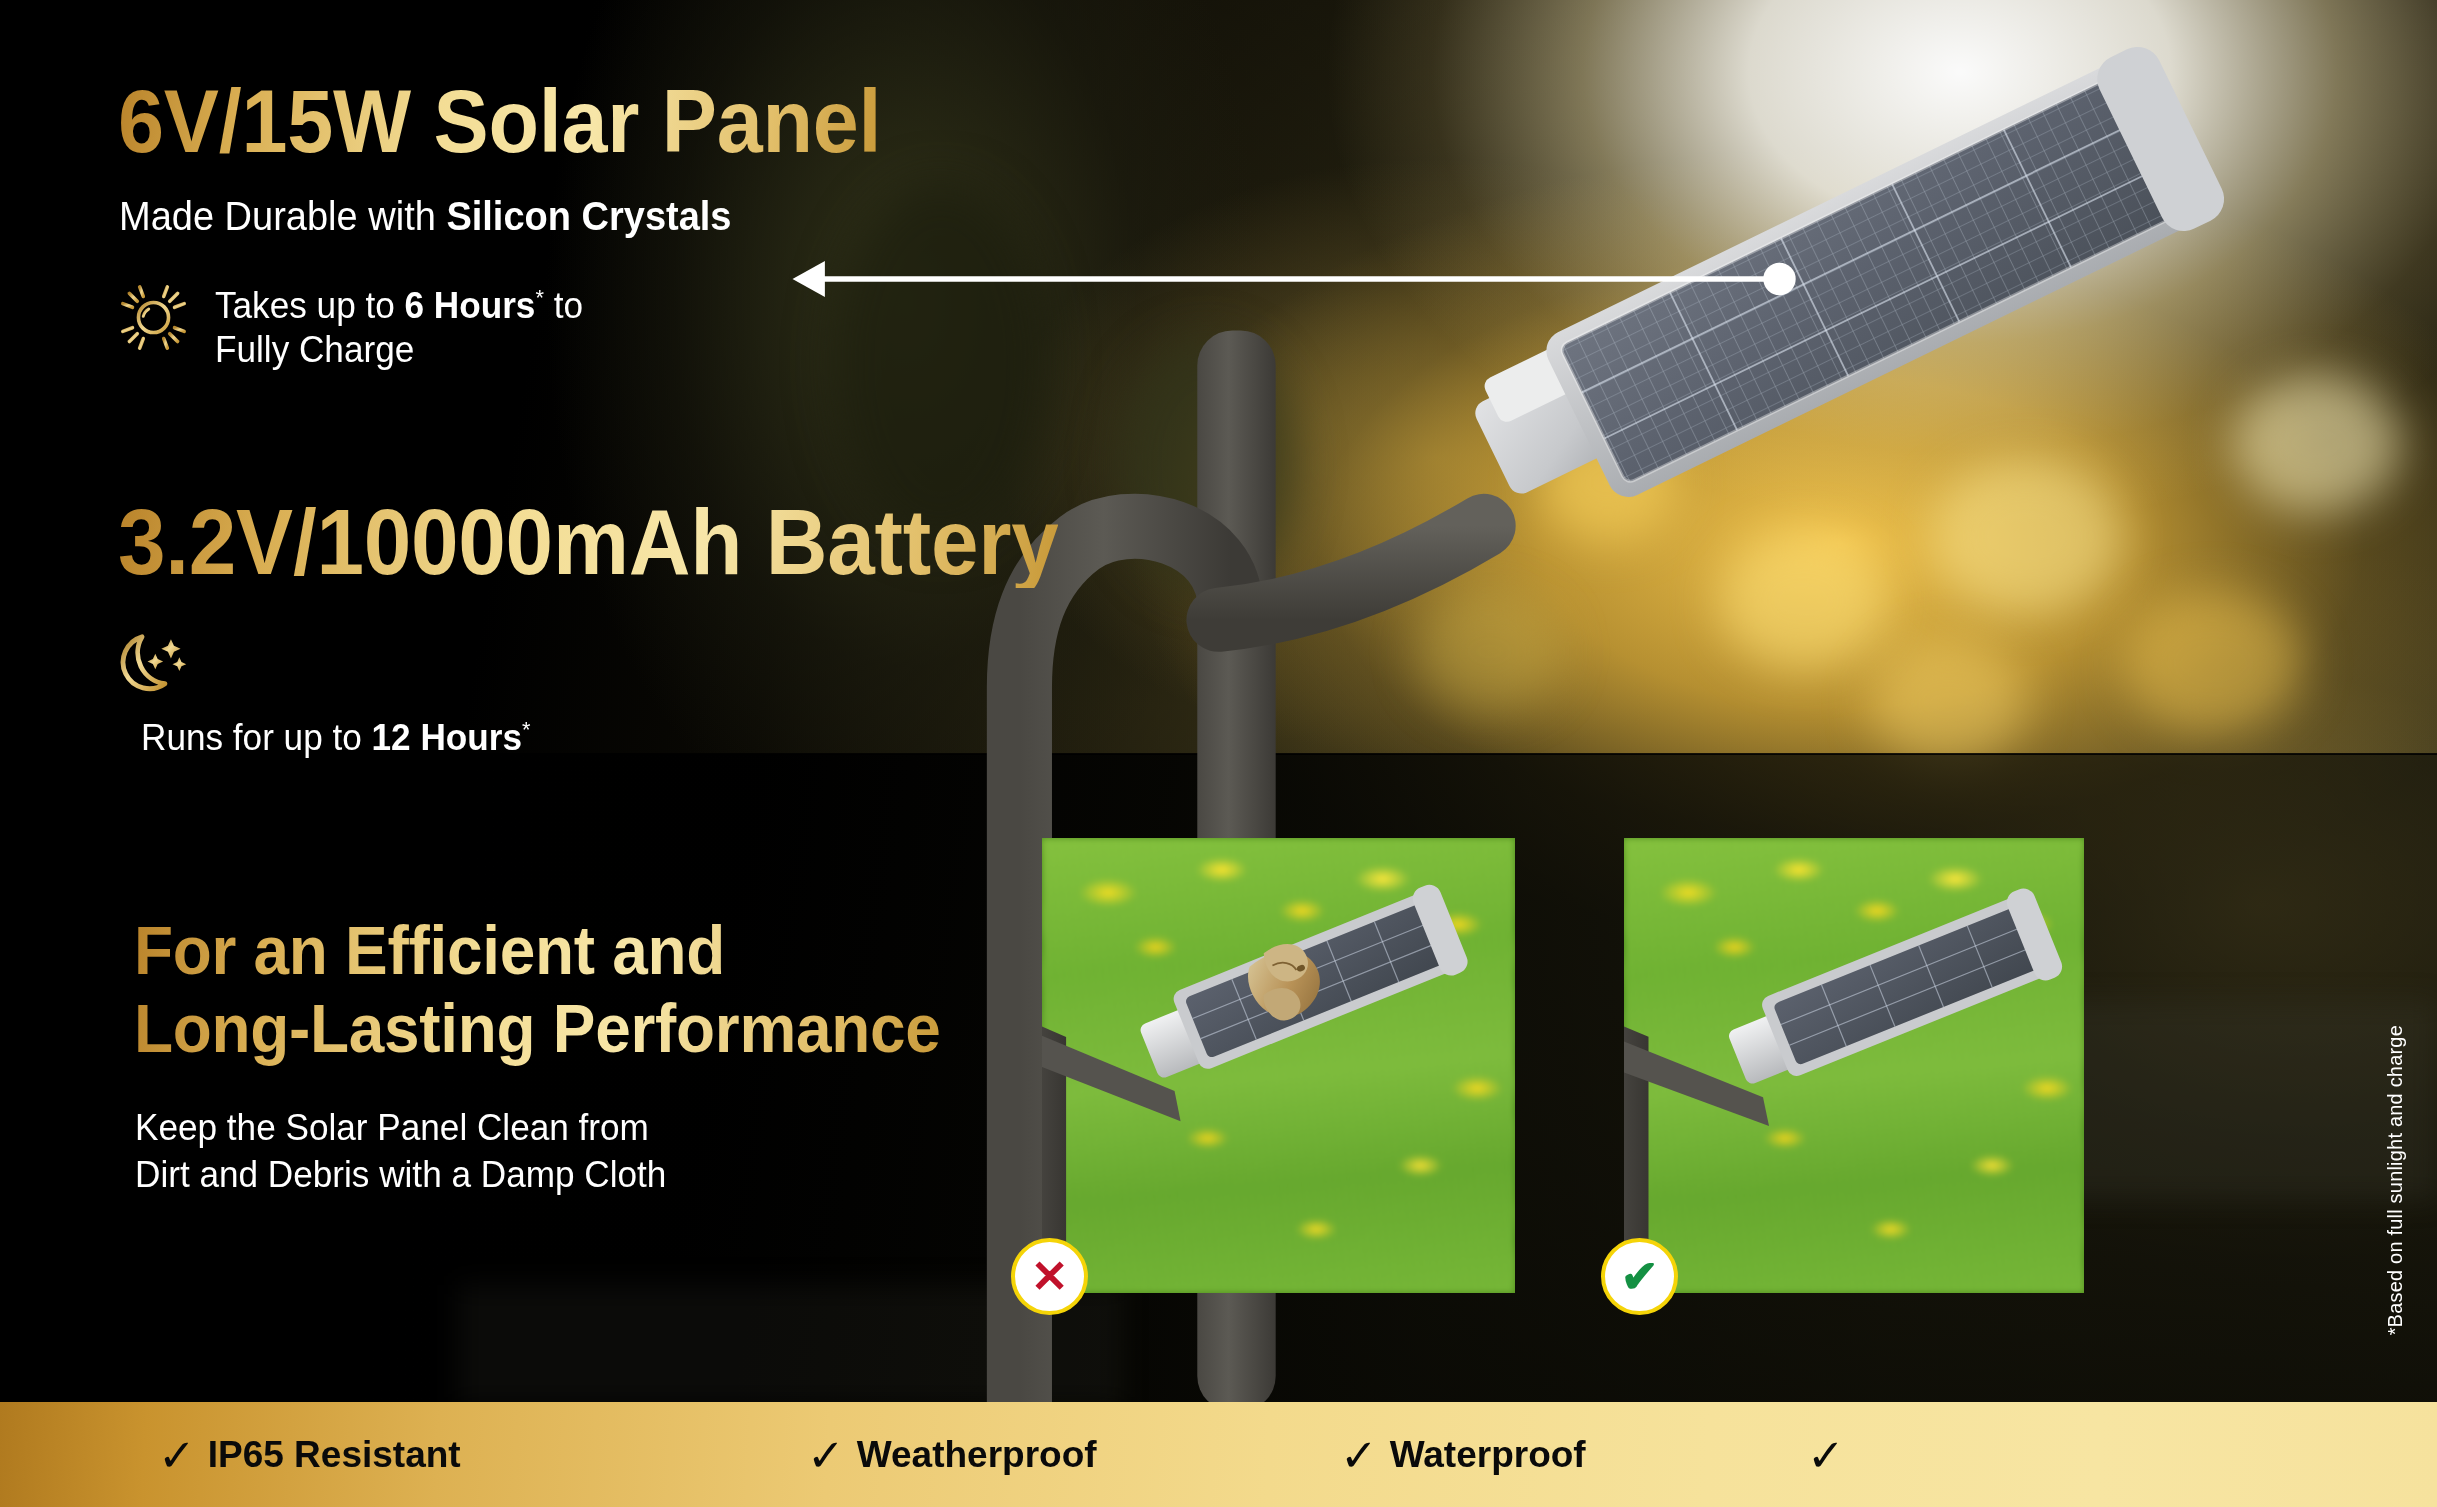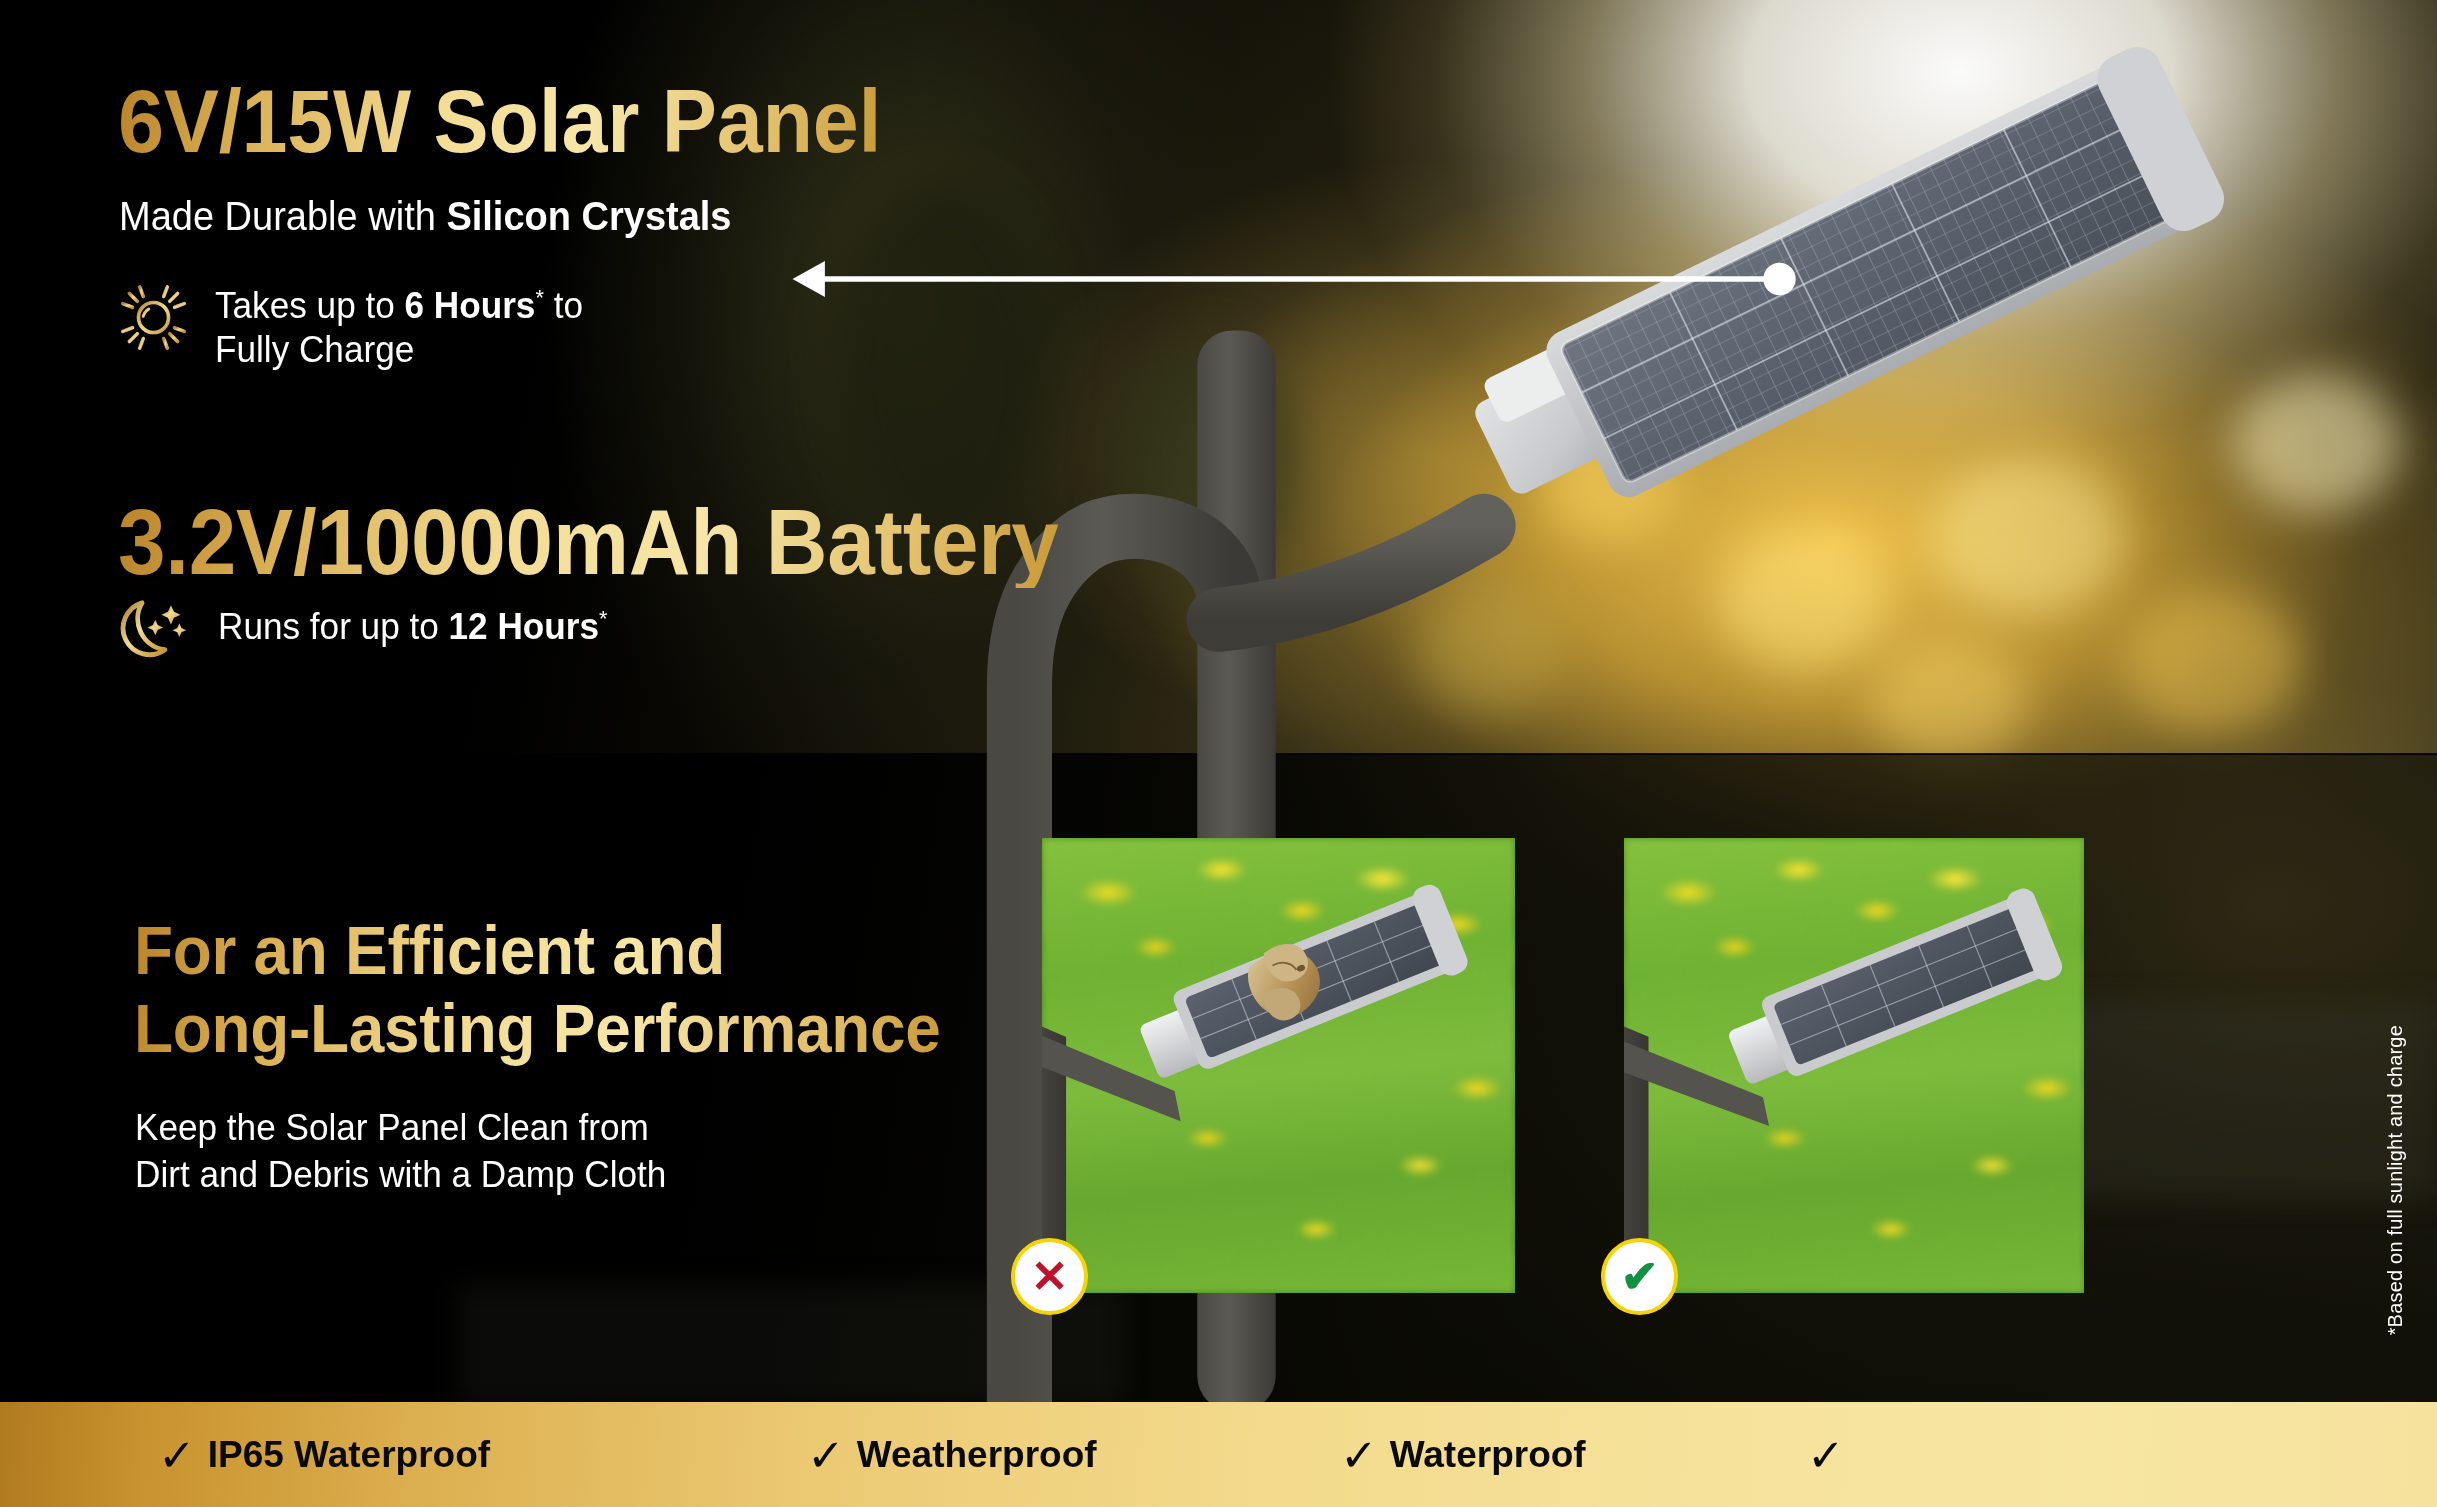--- a/index.html
+++ b/index.html
@@ -62,21 +62,21 @@
     white-space:nowrap;
   }
   .sub-white{ color:#fff; font-weight:400; }
   .sub-white b{ font-weight:700; }
 
   #title-solar{ position:absolute; left:118px; top:77px; font-size:89px; line-height:1; transform:scaleX(0.93); transform-origin:left center;}
   #sub-solar{ position:absolute; left:119px; top:196px; font-size:40px; line-height:1; transform:scaleX(0.95); transform-origin:left center;}
 
   .feature-row{ position:absolute; display:flex; align-items:flex-start; }
   #feat-charge{ left:115px; top:279px; }
-  #feat-runtime{ left:118px; top:592px; }
+  #feat-runtime{ left:118px; top:626px;flex-direction:column; }
 
   .feat-icon{ width:77px; height:77px; flex:0 0 77px; position:relative; }
   .feat-text{ color:#fff; font-size:37px; line-height:1.18; margin-left:23px; padding-top:4.8px; transform:scaleX(0.95); transform-origin:left top; white-space:nowrap;}
   .feat-text b{ font-weight:700; }
   .feat-text sup{ font-size:0.62em; vertical-align:super; }
 
   #title-battery{ position:absolute; left:118px; top:496px; font-size:92px; line-height:1; transform:scaleX(0.93); transform-origin:left center;}
 
   #title-perf{ position:absolute; left:134px; top:912px; font-size:68px; line-height:1.14; transform:scaleX(0.94); transform-origin:left top;}
   #sub-perf{ position:absolute; left:135px; top:1104px; color:#fff; font-size:37px; line-height:1.28; transform:scaleX(0.95); transform-origin:left top;}
@@ -390,21 +390,21 @@
   </div>
   <div id="badge-good" class="badge">
     <span>✔</span>
   </div>
 
   <div id="footnote-vertical">*Based on full sunlight and charge</div>
 
   <div id="bottom-bar">
     <div id="bar-i0" class="bar-item">
       <span class="chk">✓</span>
-      <span>IP65 Waterproof</span>
+      <span>IP65 Resistant</span>
     </div>
     <div id="bar-i1" class="bar-item">
       <span class="chk">✓</span>
       <span>Weatherproof</span>
     </div>
     <div id="bar-i2" class="bar-item">
       <span class="chk">✓</span>
       <span>Waterproof</span>
     </div>
     <div id="bar-i3" class="bar-item">

